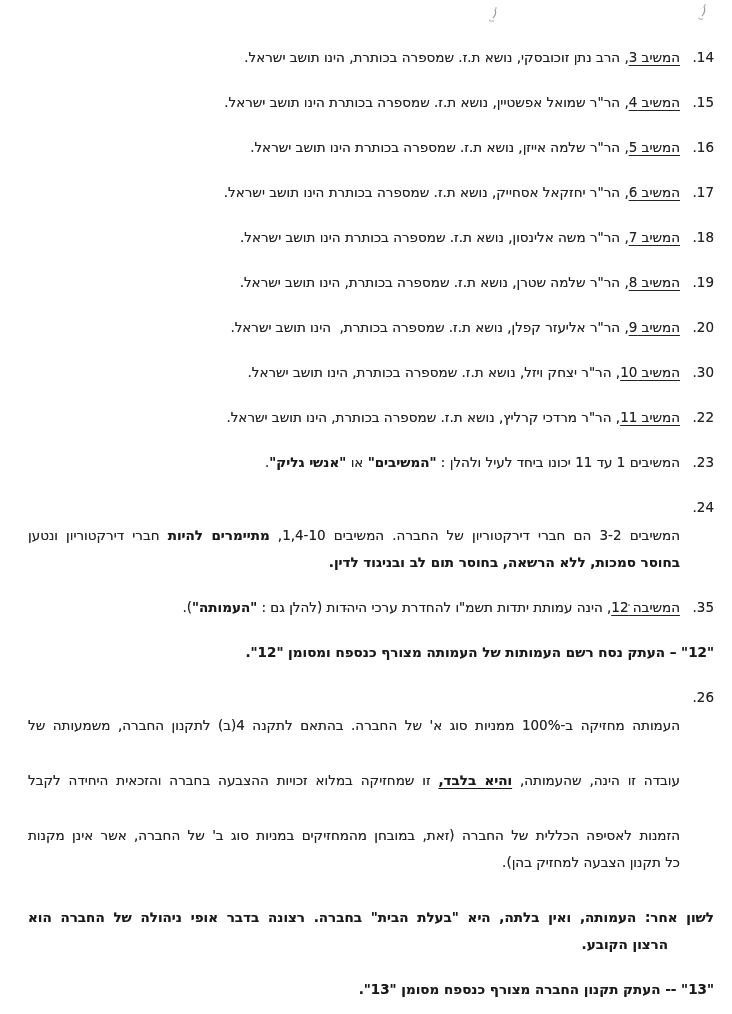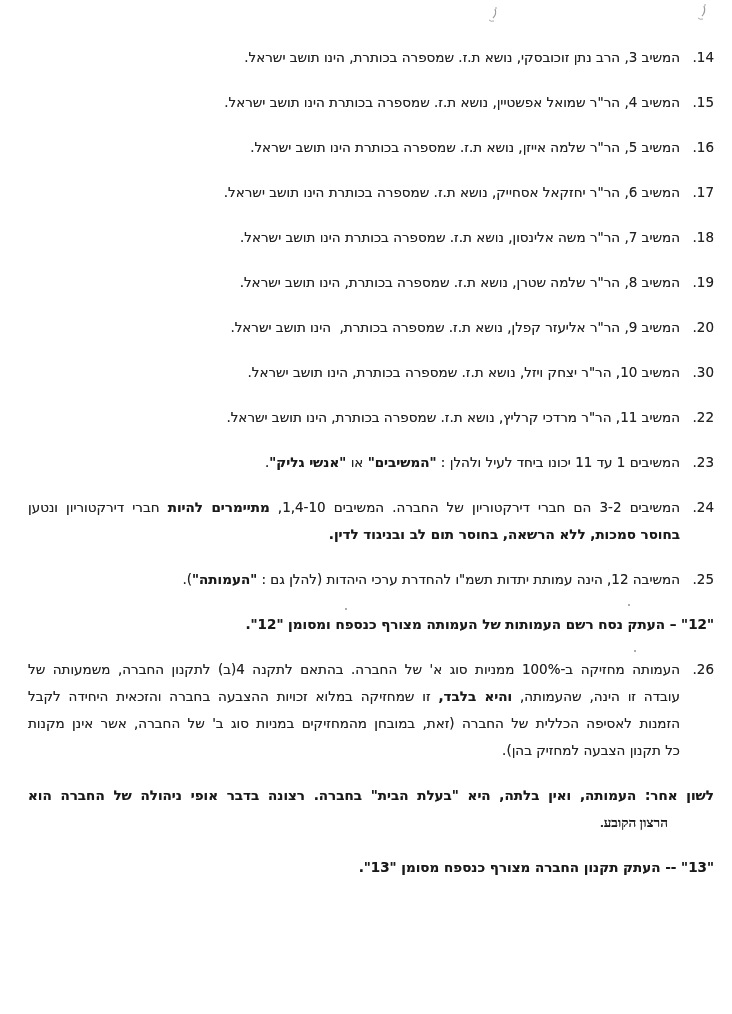--- a/index.html
+++ b/index.html
@@ -18,24 +18,24 @@
     font-size:13.5px;
     line-height:27px;
     text-shadow:0 0 .4px rgba(0,0,0,.45);
   }
   .item{display:flex;gap:7px;margin-bottom:18px;}
   .num{flex:0 0 27px;white-space:nowrap;text-align:right;}
   .txt{flex:1;min-width:0;}
   .para{margin-bottom:18px;}
   .mt{margin-top:16px;}
   .line{display:block;}
-  .line.just{text-align:justify;text-align-last:justify;}
-  .line.ind{padding-right:46px;font-family:Liberation Serif, serif;}
+  .line.just{text-align:justify;text-align-last:justify;margin-top:28px;}
+  .line.ind{padding-right:46px;}
   .b{font-weight:bold;color:#1a1a1a;}
-  .u{text-underline-offset:3px;}
+  .u{text-decoration:underline;text-underline-offset:3px;}
   .smudge{position:absolute;pointer-events:none;}
   .dot{position:absolute;background:#8f8f8f;border-radius:50%;width:2px;height:2px;pointer-events:none;}
 </style>
 </head>
 <body>
 
 <div class="page" dir="rtl">
 
   <svg class="smudge" style="top:6px;left:486px" width="16" height="20" viewBox="0 0 16 20">
     <path d="M9,3 q2,5 -2,9" stroke="#9a9a9a" stroke-width="1.2" fill="none"></path>
@@ -93,21 +93,21 @@
         <div class="txt"><span>המשיבים 1 עד 11 יכונו ביחד לעיל ולהלן : </span><span class="b ">"המשיבים"</span><span> או </span><span class="b ">"אנשי גליק"</span><span>.</span></div>
       </div>
       <div class="item">
         <span class="num">24.</span>
         <div class="txt">
           <div class="line just"><span>המשיבים 3-2 הם חברי דירקטוריון של החברה. המשיבים 1,4-10, </span><span class="b ">מתיימרים להיות</span><span> חברי דירקטוריון ונטען</span></div>
           <div class="line"><span class="b ">בחוסר סמכות, ללא הרשאה, בחוסר תום לב ובניגוד לדין.</span></div>
         </div>
       </div>
       <div class="item">
-        <span class="num">25.</span>
+        <span class="num">35.</span>
         <div class="txt"><span class="u">המשיבה 12</span><span>, הינה עמותת יתדות תשמ"ו להחדרת ערכי היהדות (להלן גם : </span><span class="b ">"העמותה"</span><span>).</span></div>
       </div>
       <div class="para annex"><span class="b ">"12" – העתק נסח רשם העמותות של העמותה מצורף כנספח ומסומן "12".</span></div>
       <div class="item">
         <span class="num">26.</span>
         <div class="txt">
           <div class="line just"><span>העמותה מחזיקה ב-100% ממניות סוג א' של החברה. בהתאם לתקנה 4(ב) לתקנון החברה, משמעותה של</span></div>
           <div class="line just"><span>עובדה זו הינה, שהעמותה, </span><span class="b u">והיא בלבד,</span><span> זו שמחזיקה במלוא זכויות ההצבעה בחברה והזכאית היחידה לקבל</span></div>
           <div class="line just"><span>הזמנות לאסיפה הכללית של החברה (זאת, במובחן מהמחזיקים במניות סוג ב' של החברה, אשר אינן מקנות</span></div>
           <div class="line"><span>כל תקנון הצבעה למחזיק בהן).</span></div>

